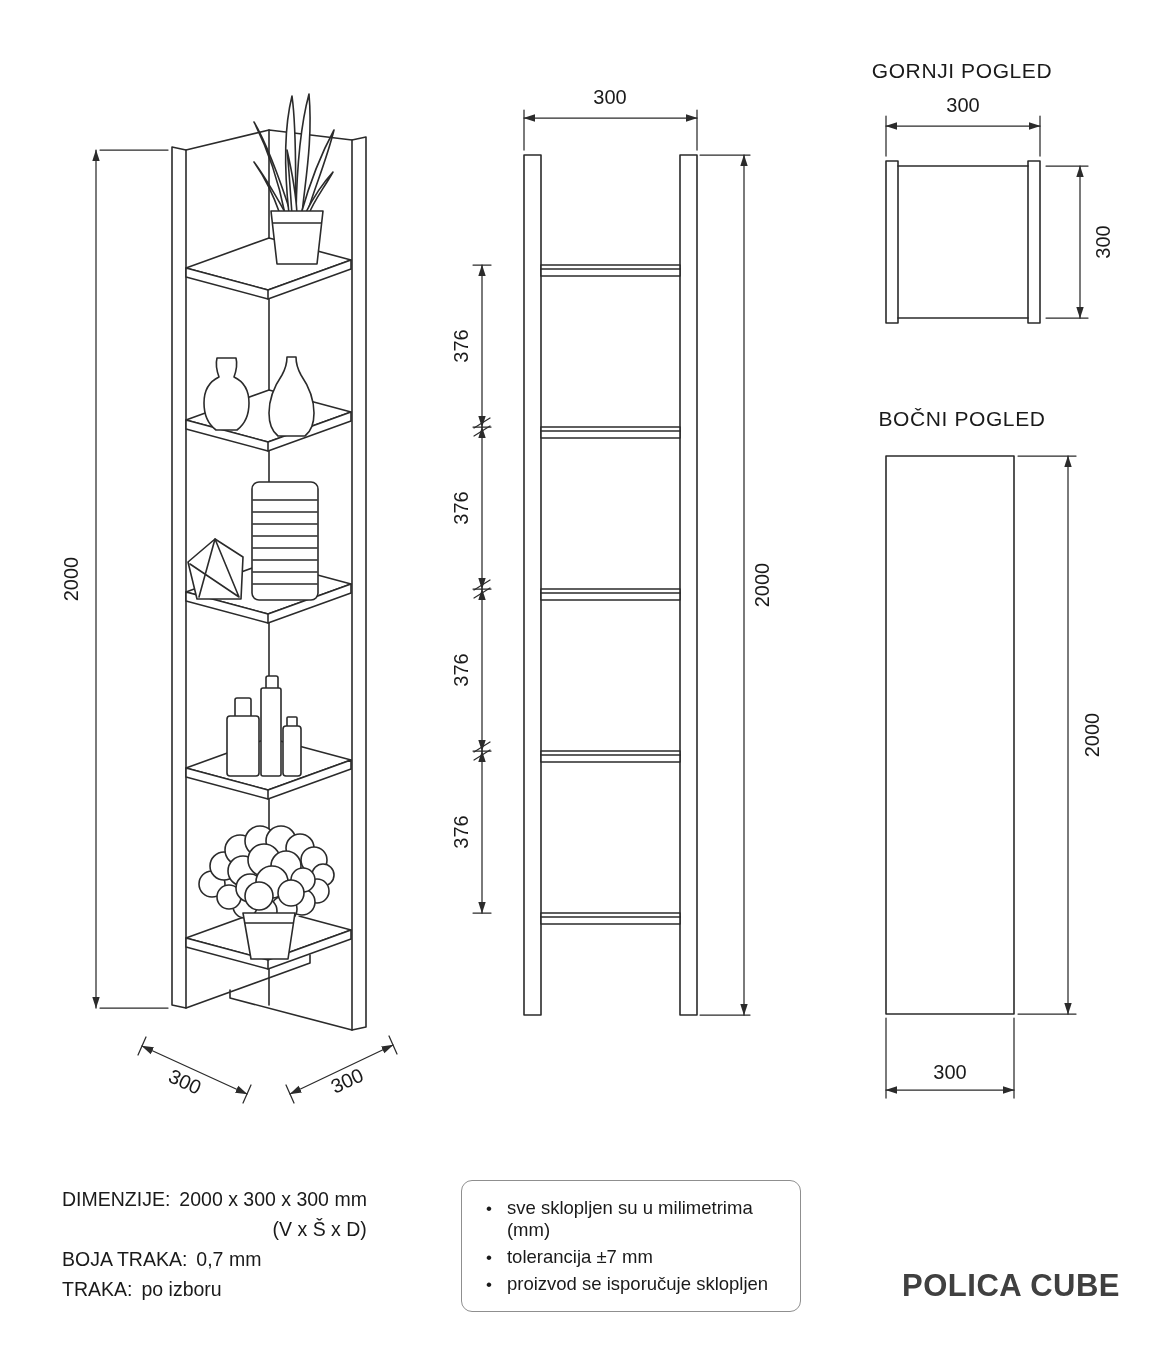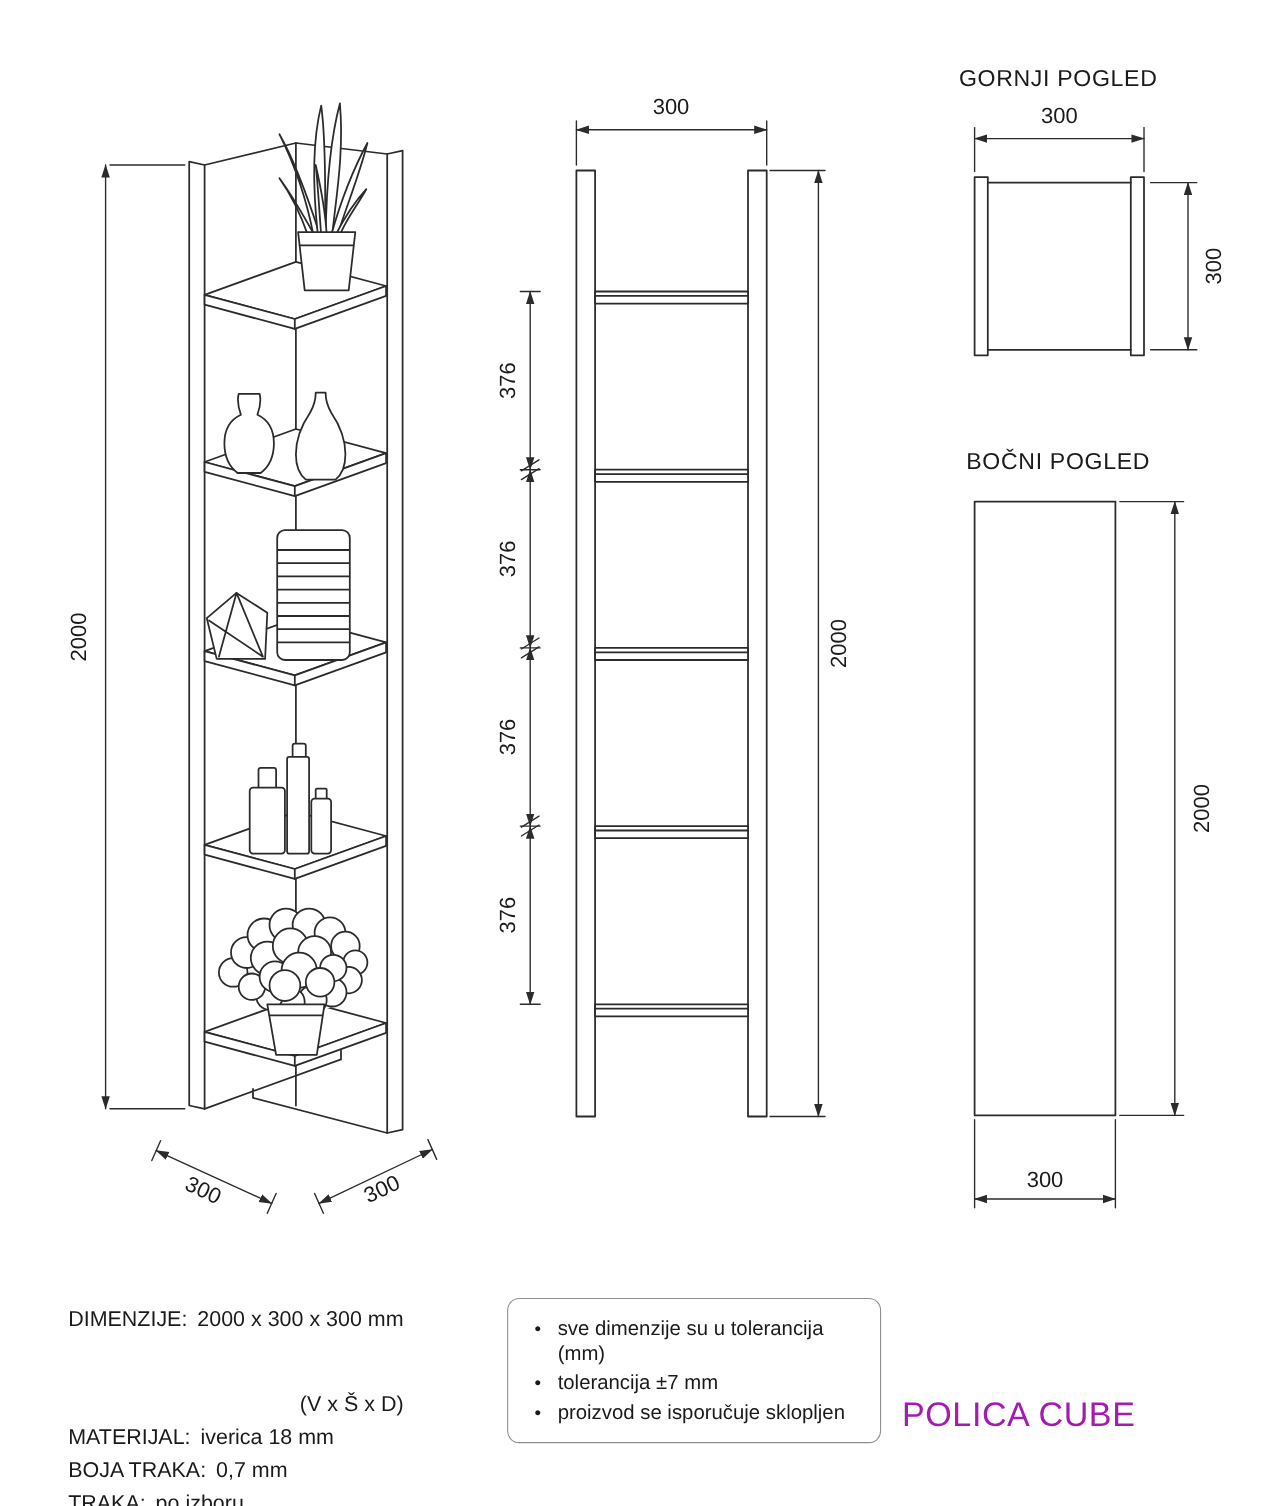--- a/index.html
+++ b/index.html
@@ -8,30 +8,30 @@
   .page { position: relative; width: 1149px; height: 1369px; background: var(--bg-color, #ffffff); overflow: hidden; }
   svg.drawing { position: absolute; left: 0; top: 0; }
   svg text { font-family: "Liberation Sans", sans-serif; font-size: 20px; fill: var(--text-color, #1a1a1a); stroke: none; }
   svg text.view-title { font-size: 21px; letter-spacing: 0.6px; }
   .draw { stroke: var(--line-color, #2b2b2b); }
   .dim { stroke-width: 1.25; }
   #arrowhead path { fill: var(--line-color, #2b2b2b); stroke: none; }
 
   .specs { position: absolute; left: 62px; top: 1184px; font-size: 19.5px; line-height: 30px; white-space: nowrap; text-align: right; }
   .spec-row { display: flex; gap: 9px; }
-  .spec-note { margin-left: 118px; margin-top: 48px; }
+  .spec-note { margin-left: 118px; }
 
   .notes-box { position: absolute; left: 461px; top: 1180px; width: 340px; height: 132px;
                border: 1.5px solid #8f8f8f; border-radius: 11px; padding: 16px 24px;
                display: flex; flex-direction: column; justify-content: space-between; font-size: 18.5px; }
   .note-item { display: flex; gap: 15px; align-items: baseline; }
   .bullet { font-size: 17px; }
 
-  .product-name { position: absolute; left: 820px; top: 1268px; width: 300px; text-align: left;
-                  font-size: 31px; font-weight: normal; letter-spacing: 0.5px; color: #a21caf; }
+  .product-name { position: absolute; left: 820px; top: 1268px; width: 300px; text-align: right;
+                  font-size: 31px; font-weight: bold; letter-spacing: 0.5px; color: #404040; }
 </style>
 </head>
 <body>
 
 <div class="page">
 
   <svg class="drawing" width="1149" height="1369" viewBox="0 0 1149 1369">
     <defs>
       <marker id="arrowhead" viewBox="0 0 10 8" refX="9.5" refY="4" markerWidth="12" markerHeight="10" orient="auto-start-reverse" markerUnits="userSpaceOnUse">
         <path d="M0,0.8 L10,4 L0,7.2 Z"></path>
@@ -238,37 +238,33 @@
     </g>
   </svg>
 
   <div class="specs">
     <div class="spec-row">
       <span>DIMENZIJE:</span>
       <span>2000 x 300 x 300 mm</span>
     </div>
     <div class="spec-note">(V x Š x D)</div>
     <div class="spec-row">
-      <span>MATERIJAL:</span>
-      <span>iverica 18 mm</span>
-    </div>
-    <div class="spec-row">
       <span>BOJA TRAKA:</span>
       <span>0,7 mm</span>
     </div>
     <div class="spec-row">
       <span>TRAKA:</span>
       <span>po izboru</span>
     </div>
   </div>
 
   <div class="notes-box">
     <div class="note-item">
       <span class="bullet">•</span>
-      <span>sve dimenzije su u tolerancija (mm)</span>
+      <span>sve sklopljen su u milimetrima (mm)</span>
     </div>
     <div class="note-item">
       <span class="bullet">•</span>
       <span>tolerancija ±7 mm</span>
     </div>
     <div class="note-item">
       <span class="bullet">•</span>
       <span>proizvod se isporučuje sklopljen</span>
     </div>
   </div>

